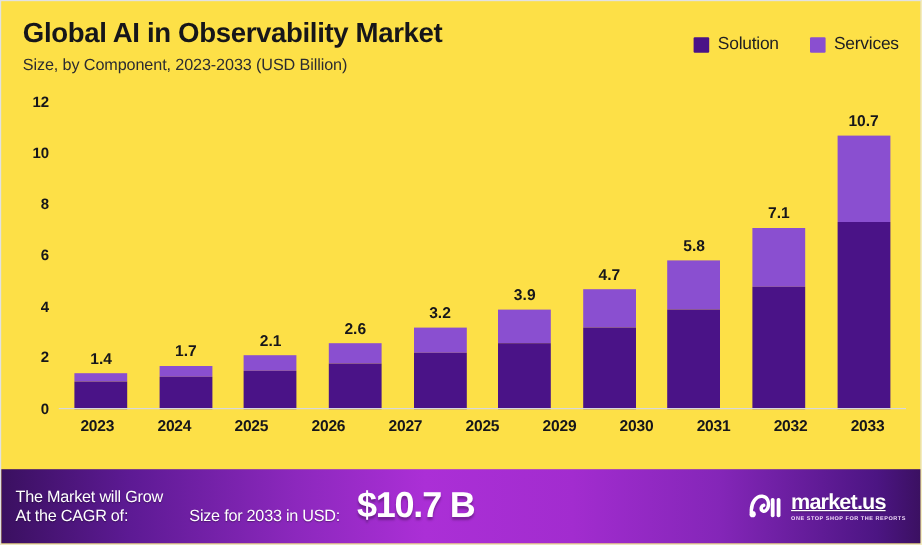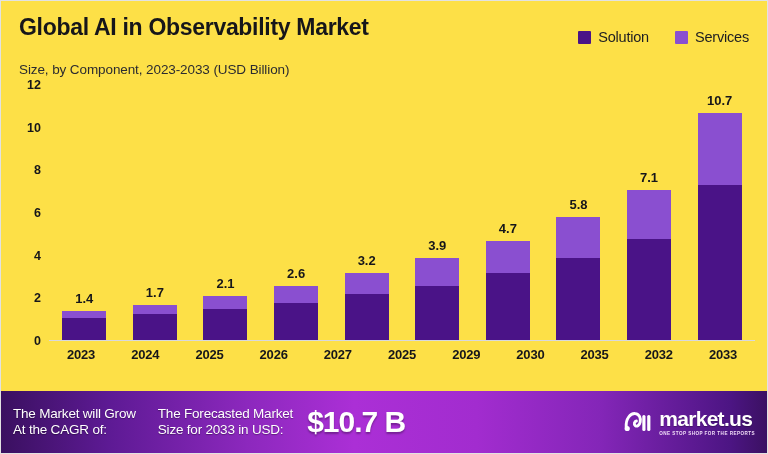--- a/index.html
+++ b/index.html
@@ -31,21 +31,21 @@
   }
   .chart-title {
     font-size: 23px;
     font-weight: bold;
     color: #16161a;
     letter-spacing: -0.3px;
     line-height: 1.1;
     white-space: nowrap;
   }
   .chart-subtitle {
-    margin-top: 22px;
+    margin-top: 6px;
     font-size: 13.5px;
     color: #2b2b30;
     letter-spacing: -0.1px;
     white-space: nowrap;
   }
 
   
   .legend {
     position: absolute;
     right: 18px;
@@ -230,24 +230,25 @@
     width: 30px;
     height: 26px;
     display: block;
   }
   .logo-text-wrap {
     display: flex;
     flex-direction: column;
     line-height: 1;
   }
   .logo-name {
-    font-size: 21px;
+    font-size: 18px;
     font-weight: bold;
     letter-spacing: -0.7px;
     text-shadow: 0 1px 1px rgba(0,0,0,0.3);
+    text-decoration: underline;
   }
   .logo-tag {
     margin-top: 3px;
     font-size: 4.6px;
     font-weight: bold;
     letter-spacing: 0.45px;
     color: #f0dcf7;
     white-space: nowrap;
   }
 </style>
@@ -359,37 +360,37 @@
     </div>
     <div class="xaxis" id="xaxis">
         <div class="xtick">2023</div>
         <div class="xtick">2024</div>
         <div class="xtick">2025</div>
         <div class="xtick">2026</div>
         <div class="xtick">2027</div>
         <div class="xtick">2025</div>
         <div class="xtick">2029</div>
         <div class="xtick">2030</div>
-        <div class="xtick">2035</div>
+        <div class="xtick">2031</div>
         <div class="xtick">2032</div>
         <div class="xtick">2033</div>
       </div>
   </div>
 
   <div class="banner">
     <div class="banner-block b1">
       <div class="banner-text">
         <span>The Market will Grow</span><br>
         <span>At the CAGR of:</span>
       </div>
     </div>
 
     <div class="banner-block b3">
       <div class="banner-text">
-        <span>The Forecasted Market</span><br>
+        <br>
         <span>Size for 2033 in USD:</span>
       </div>
     </div>
     <div class="banner-big b4">$10.7 B</div>
 
     <div class="logo">
       <svg class="logo-mark" viewBox="0 0 30 26">
         <circle cx="5.2" cy="19.5" r="2.6" fill="#ffffff"></circle>
         <path d="M4.2 18.2 C3.6 9.5 8.4 4.2 13.2 4.6 C17.4 5.0 19.0 9.0 18.2 13.0 C17.6 16.2 15.0 18.0 13.2 16.6 C11.6 15.3 12.4 12.4 14.4 12.0" fill="none" stroke="#ffffff" stroke-width="2.9" stroke-linecap="round"></path>
         <rect x="20.3" y="6.0" width="3.2" height="16.0" rx="1.5" fill="#ffffff"></rect>

